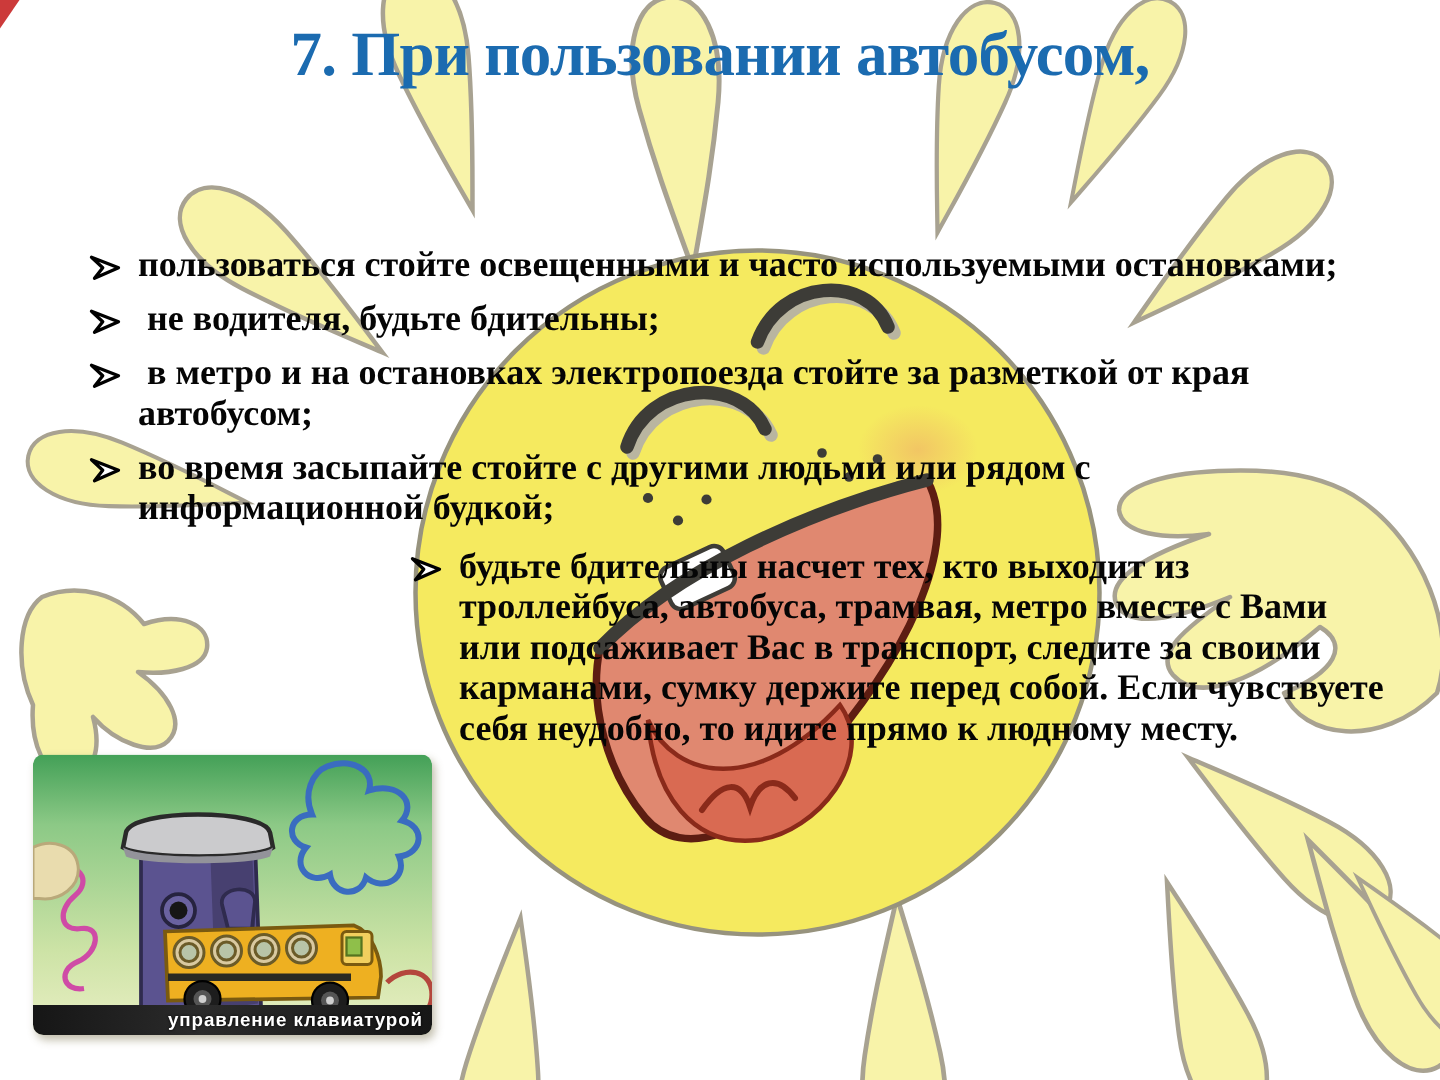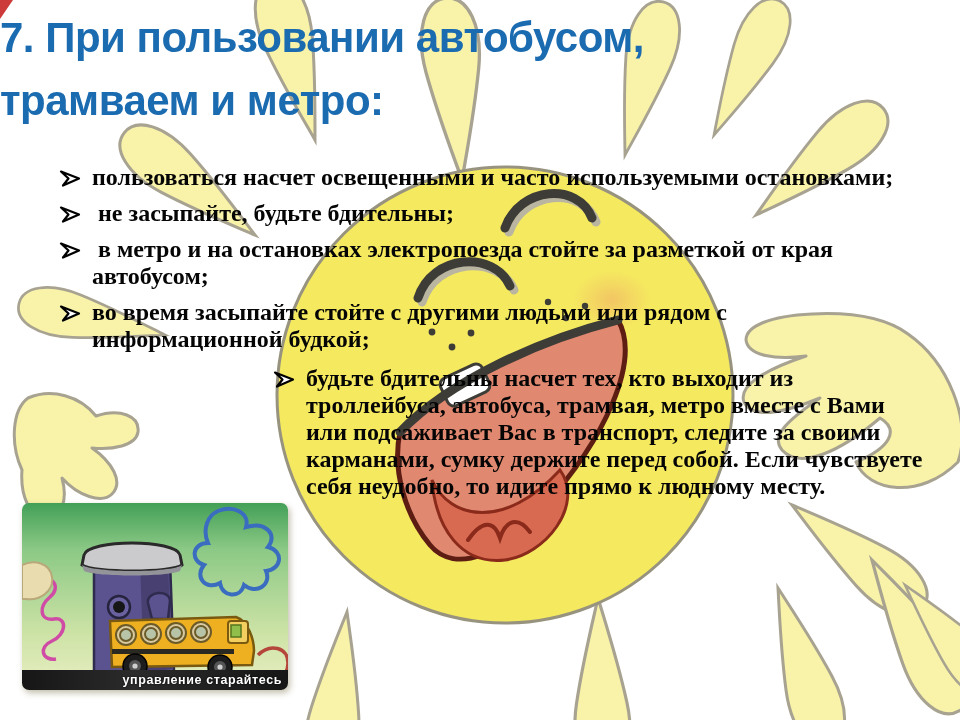--- a/index.html
+++ b/index.html
@@ -6,22 +6,22 @@
   .slide{
     position:relative;
     width:960px;height:720px;
     background:#ffffff;
     overflow:hidden;
     font-family:"Liberation Serif", serif;
   }
   .bg-svg{position:absolute;left:0;top:0;width:960px;height:720px;z-index:0;}
   .title{
     position:absolute;left:0;top:6px;width:960px;z-index:2;
-    text-align:left;
-    font-family:Liberation Sans, sans-serif;
+    text-align:center;
+    font-family:Liberation Serif, serif;
     font-weight:bold;
     font-size:42px;
     line-height:63px;
     letter-spacing:-0.5px;
     color:#1b6bb0;
   }
   .bullets{
     position:absolute;left:50px;top:164px;width:880px;z-index:2;
     list-style:none;margin:0;padding:0;
   }
@@ -122,35 +122,34 @@
     </g>
     <g fill="#f8f3a9" stroke="#a8a291" stroke-width="3" stroke-linejoin="round">
       <path d="M28 398 C 52 388 80 396 96 416 C 120 408 140 416 138 432 C 136 446 112 450 92 448 C 112 462 124 482 112 494 C 102 504 78 496 62 478 C 68 500 62 518 46 518 C 30 518 20 496 22 470 C 10 444 12 410 28 398 Z"></path>
     </g>
 
     <polygon points="0,0 13,0 0,19" fill="#cc3a3a"></polygon>
   </svg>
 
   <div class="title">
     <div>7. При пользовании автобусом,</div>
-    <div>трамваем и метро:</div>
   </div>
 
   <ul class="bullets">
     <li>
       <svg class="bullet-marker" viewBox="0 0 24 20">
           <path d="M3 3.5 L21 10.5 L5 17.5 L10.5 10.5 Z" fill="#ffffff" stroke="#000000" stroke-width="2.2" stroke-linejoin="round"></path>
         </svg>
-      <span class="bullet-text">пользоваться насчет освещенными и часто используемыми остановками;</span>
-    </li>
-    <li>
-      <svg class="bullet-marker" viewBox="0 0 24 20">
-          <path d="M3 3.5 L21 10.5 L5 17.5 L10.5 10.5 Z" fill="#ffffff" stroke="#000000" stroke-width="2.2" stroke-linejoin="round"></path>
-        </svg>
-      <span class="bullet-text"> не засыпайте, будьте бдительны;</span>
+      <span class="bullet-text">пользоваться стойте освещенными и часто используемыми остановками;</span>
+    </li>
+    <li>
+      <svg class="bullet-marker" viewBox="0 0 24 20">
+          <path d="M3 3.5 L21 10.5 L5 17.5 L10.5 10.5 Z" fill="#ffffff" stroke="#000000" stroke-width="2.2" stroke-linejoin="round"></path>
+        </svg>
+      <span class="bullet-text"> не водителя, будьте бдительны;</span>
     </li>
     <li>
       <svg class="bullet-marker" viewBox="0 0 24 20">
           <path d="M3 3.5 L21 10.5 L5 17.5 L10.5 10.5 Z" fill="#ffffff" stroke="#000000" stroke-width="2.2" stroke-linejoin="round"></path>
         </svg>
       <span class="bullet-text"> в метро и на остановках электропоезда стойте за разметкой от края автобусом;</span>
     </li>
     <li>
       <svg class="bullet-marker" viewBox="0 0 24 20">
           <path d="M3 3.5 L21 10.5 L5 17.5 L10.5 10.5 Z" fill="#ffffff" stroke="#000000" stroke-width="2.2" stroke-linejoin="round"></path>
@@ -210,17 +209,17 @@
         <rect x="90" y="146" width="122" height="5" fill="#2a2a22"></rect>
         <circle cx="113" cy="163" r="12" fill="#1d1d1d" stroke="#000" stroke-width="1.5"></circle>
         <circle cx="113" cy="163" r="6" fill="#555"></circle>
           <circle cx="113" cy="163" r="2.6" fill="#cfcfcf"></circle>
         <circle cx="198" cy="164" r="12" fill="#1d1d1d" stroke="#000" stroke-width="1.5"></circle>
         <circle cx="198" cy="164" r="6" fill="#555"></circle>
           <circle cx="198" cy="164" r="2.6" fill="#cfcfcf"></circle>
       </g>
     </svg>
     <div class="figure-caption-bar">
-      <span class="figure-caption">управление старайтесь</span>
+      <span class="figure-caption">управление клавиатурой</span>
     </div>
   </div>
 
 </div>
 
 </body></html>

